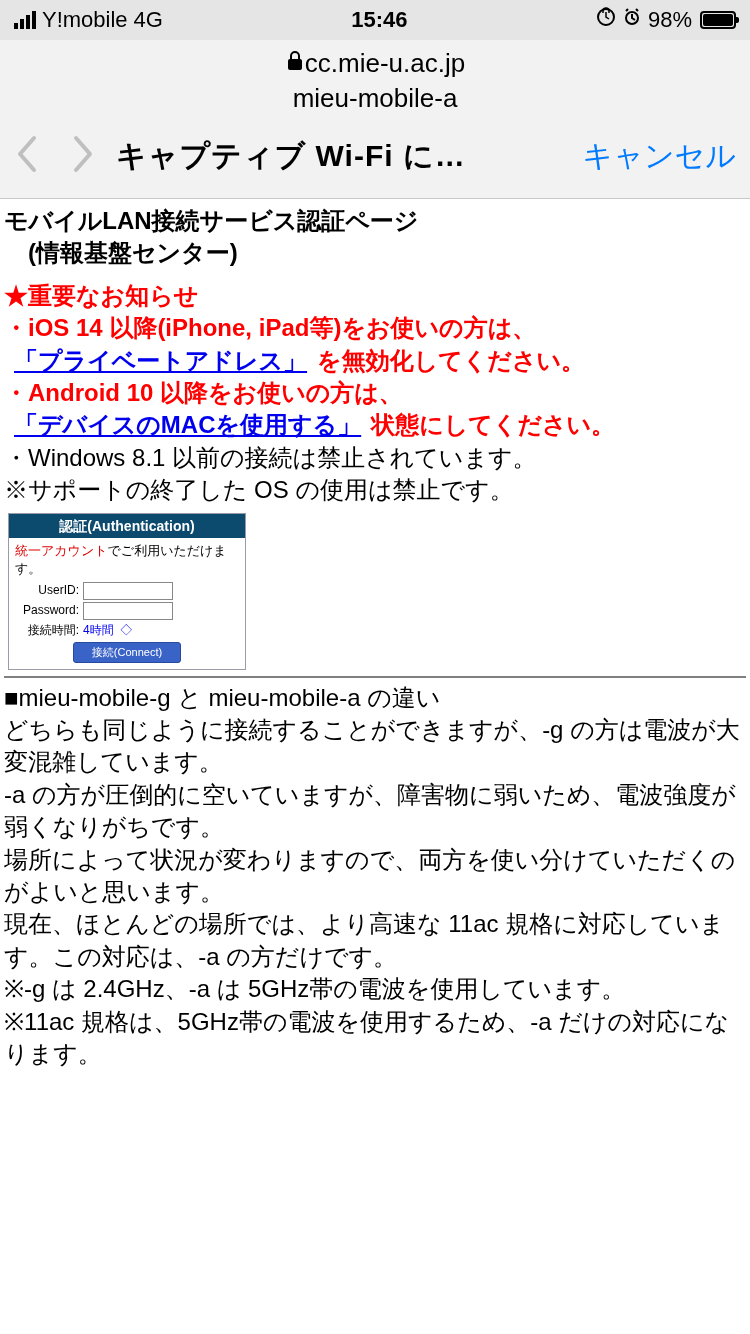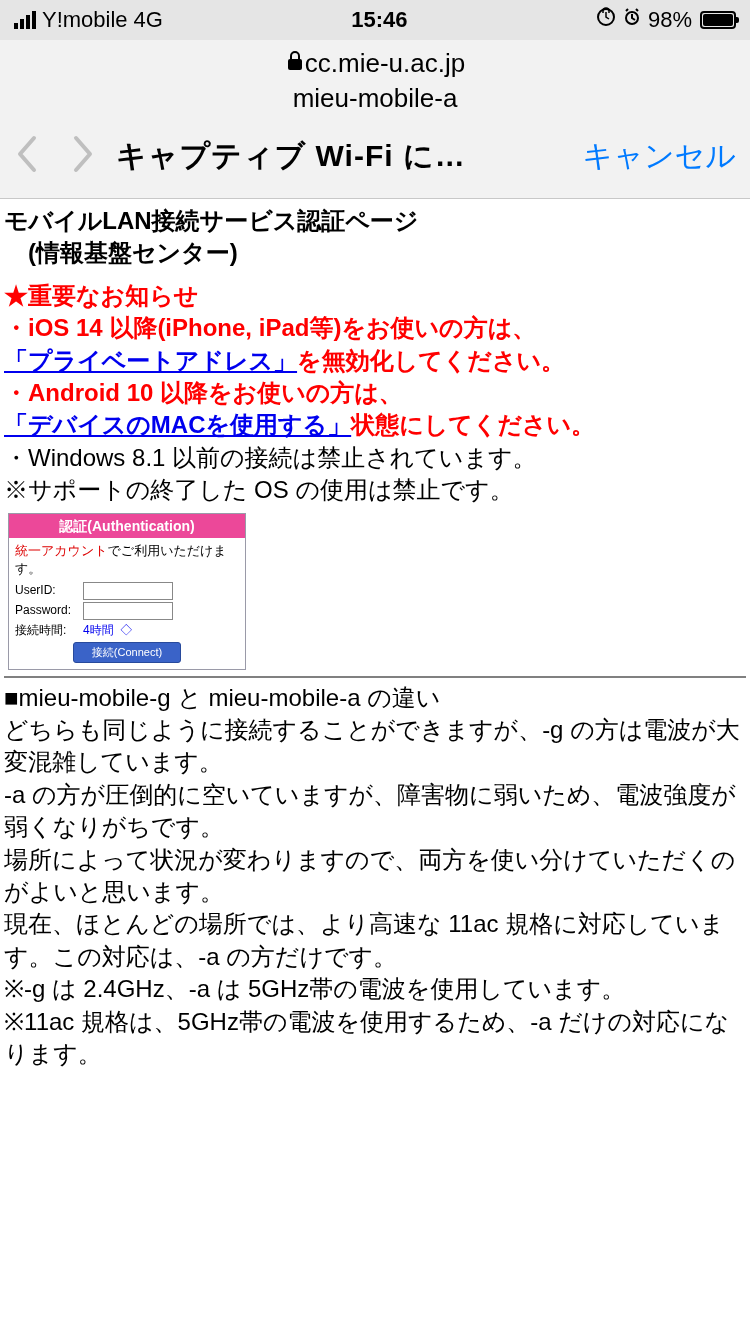--- a/index.html
+++ b/index.html
@@ -36,39 +36,39 @@
   .nav-bar {
     background:#f2f2f2; display:flex; align-items:center;
     padding:14px 14px 18px 12px; border-bottom:1px solid #c8c8c8;
   }
   .nav-arrows { display:flex; gap:26px; margin-right:18px; }
   .nav-title { font-size:30px; font-weight:700; flex:1; white-space:nowrap; overflow:hidden; text-overflow:ellipsis; letter-spacing:1px;}
   .cancel-btn { font-size:30px; color:#007aff; font-weight:400; white-space:nowrap;}
   
   .content { padding:6px 4px 0 4px; font-size:24px; line-height:1.35; }
   .content p { margin:0; }
-  .bold { font-weight:700; }
+  .bold { font-weight:700;margin-left:10px; }
   .red { color:#ff0000; }
   .link { color:#0000ee; text-decoration:underline; }
   hr.sep { border:none; border-top:2px solid #808080; margin:6px 0 4px; }
 
   
   .auth-panel {
     width:238px; border:1px solid #9a9aa8; margin:6px 0 4px 4px;
     font-size:14px; background:#fff;
   }
   .auth-head {
-    background:#ec4899; color:#fff; font-weight:700;
+    background:#0c4a6e; color:#fff; font-weight:700;
     text-align:center; padding:3px; font-size:14px;
   }
   .auth-body { padding:4px 6px 6px; }
   .auth-note { font-size:13px; margin-bottom:4px; }
   .auth-note .redtxt { color:#d00; }
   .auth-row { display:flex; align-items:center; margin:2px 0; }
-  .auth-label { width:68px; text-align:left; font-size:12px; padding-right:4px;}
+  .auth-label { width:68px; text-align:right; font-size:12px; padding-right:4px;}
   .auth-input {
     width:90px; height:18px; border:1px solid #888; font-size:12px; padding:0 2px;
   }
   .auth-select { color:#0000ee; font-size:12px; border:none; background:transparent;}
   .auth-btnrow { text-align:center; margin-top:4px;}
   .connect-btn {
     background:#3a63c8; color:#fff; border:1px solid #284a9c;
     border-radius:3px; font-size:11px; padding:2px 18px;
   }
 </style>

